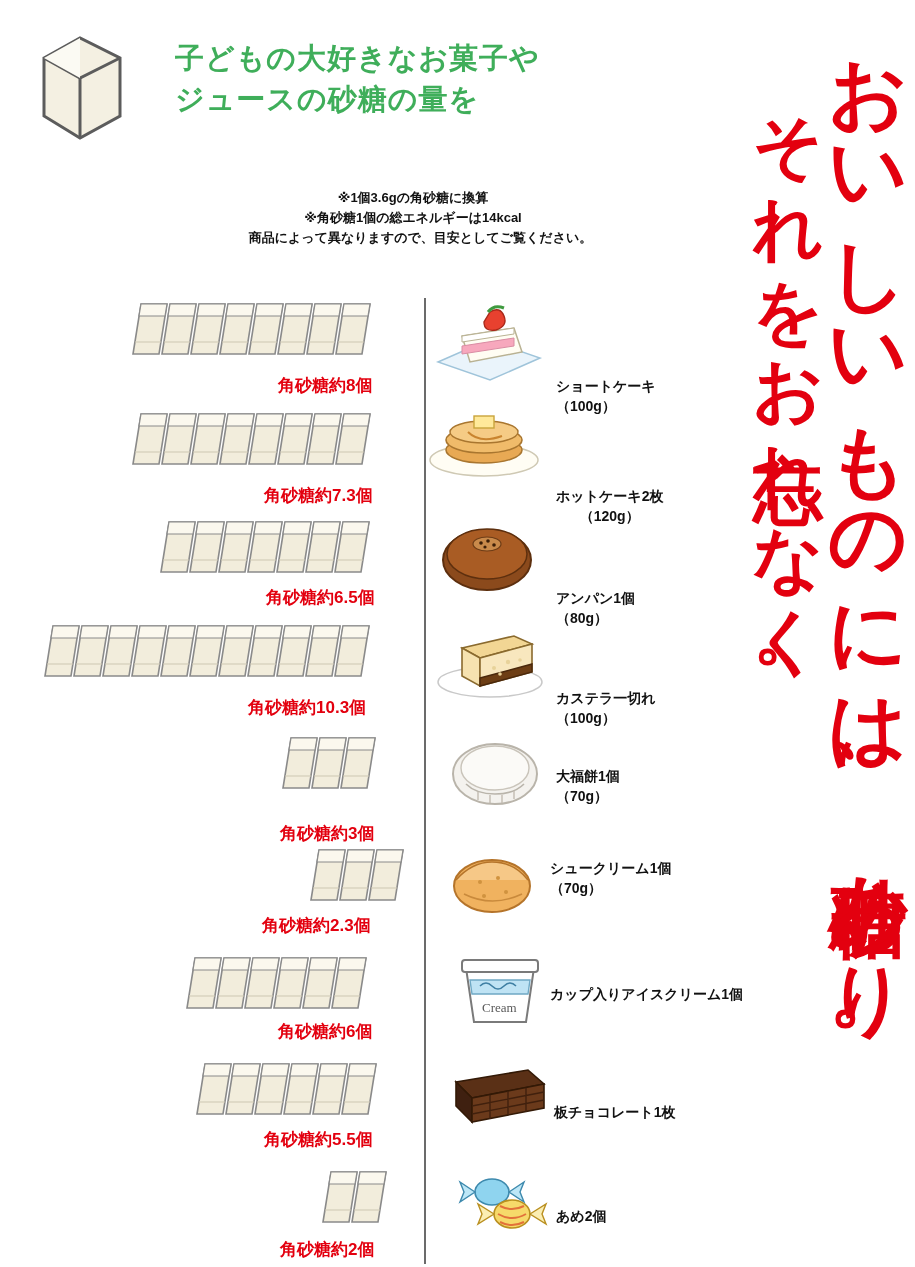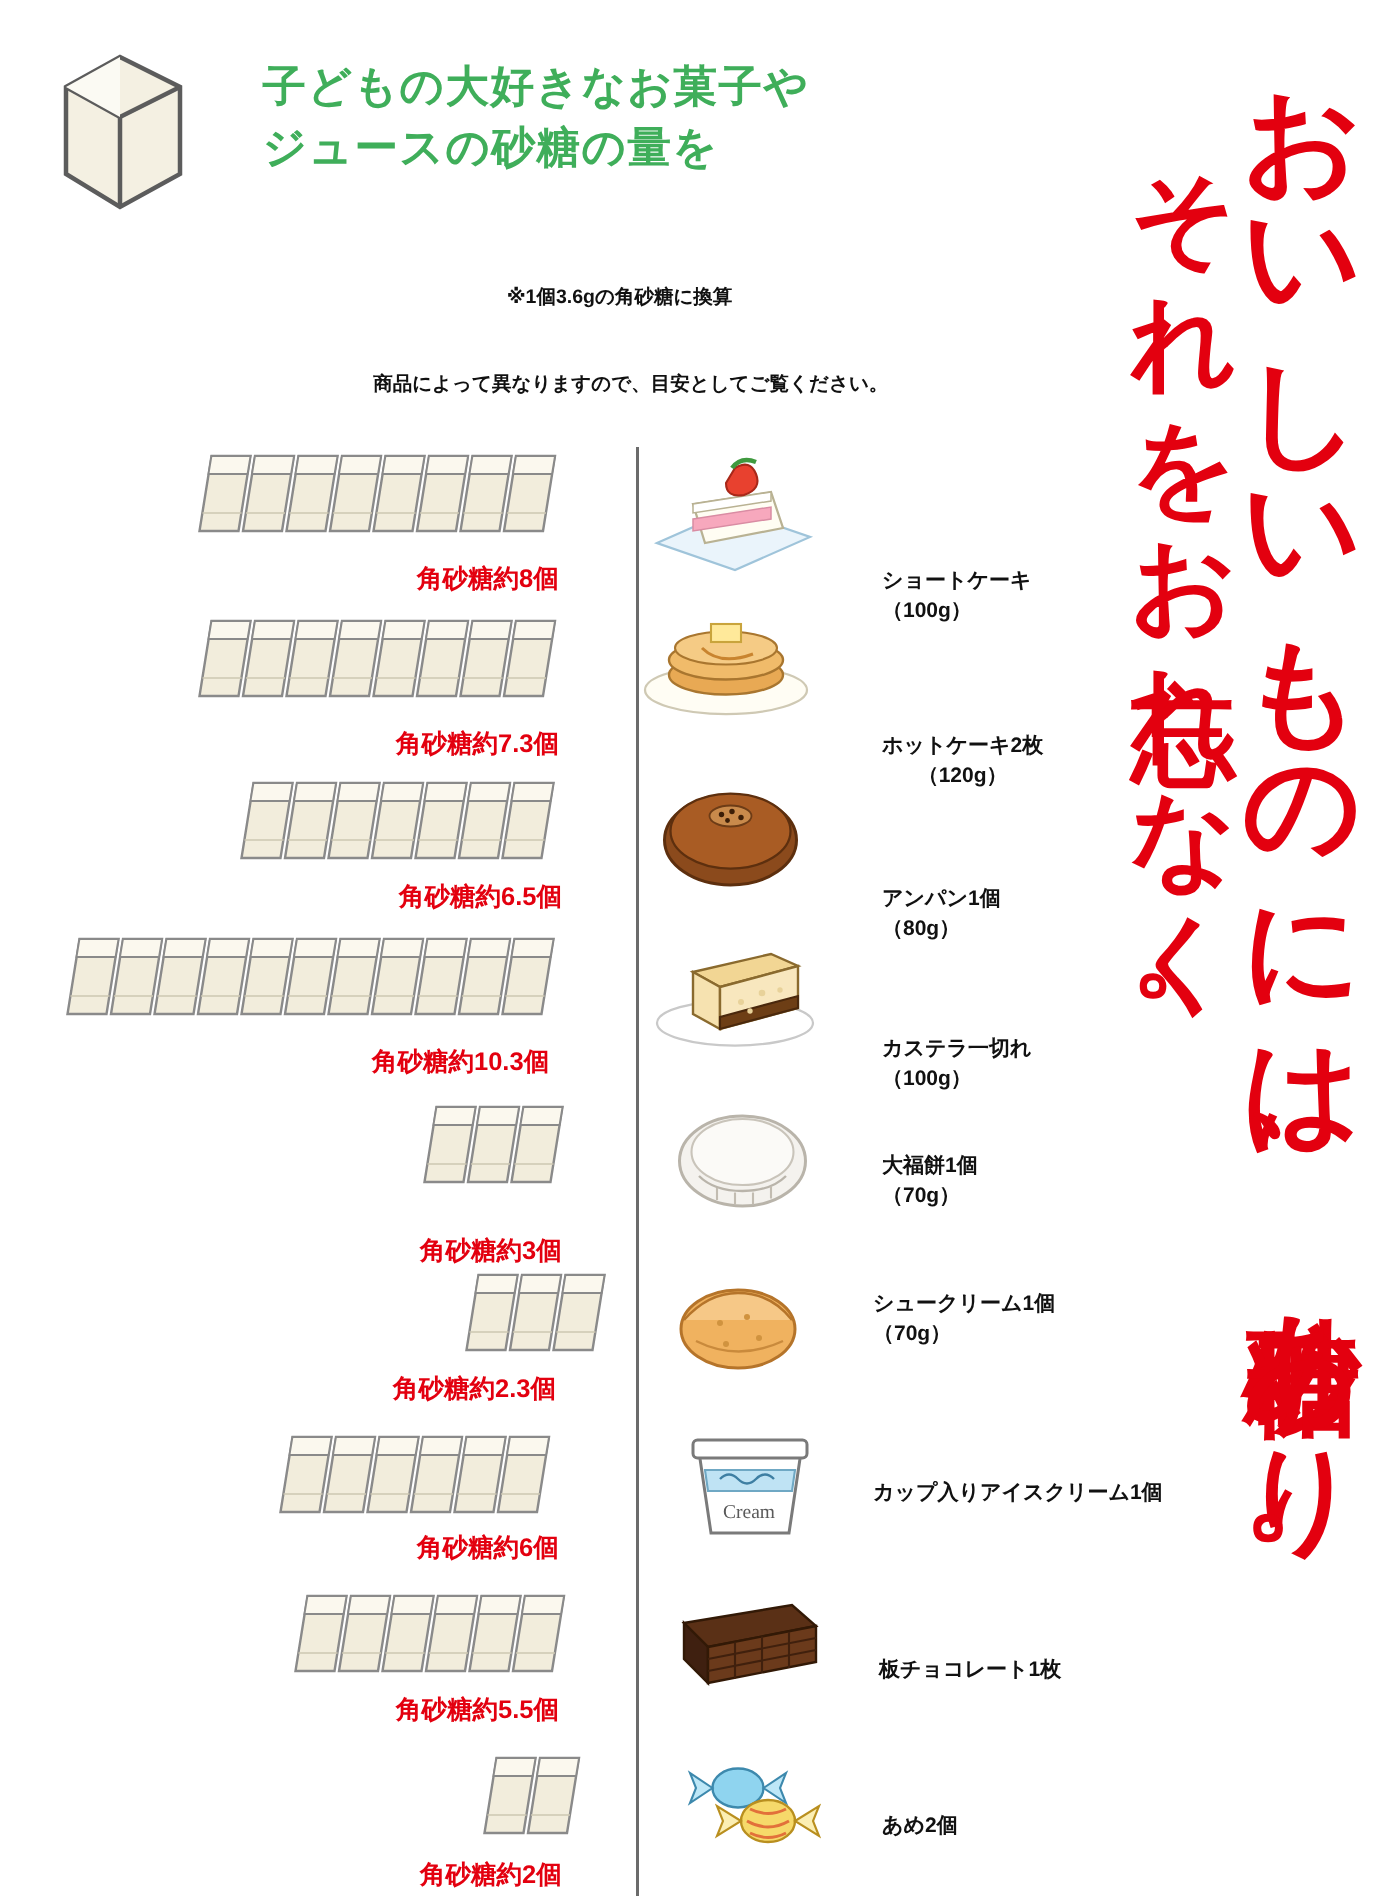--- a/index.html
+++ b/index.html
@@ -14,21 +14,21 @@
   
   .header{position:absolute;left:0;top:0;width:660px;height:290px;padding-left:17px;}
   .cube-logo{position:absolute;left:30px;top:28px;width:100px;height:120px;}
   .headline{position:absolute;left:175px;top:38px;width:470px;}
   .headline div{
     color:#3fae5a;font-size:29px;font-weight:bold;line-height:1.42;
     letter-spacing:1px;
   }
   .notes{position:absolute;left:178px;top:188px;width:470px;
     font-size:13px;line-height:1.55;color:#111;font-weight:bold;text-align:center;}
-  .notes .ind{padding-left:15px;margin-top:38px;}
+  .notes .ind{padding-left:15px;}
 
   
   .vtitle{
     position:absolute;right:8px;top:6px;height:1255px;width:250px;
     display:flex;flex-direction:row-reverse;justify-content:flex-start;
   }
   .vtitle .col{
     writing-mode:vertical-rl;
     color:#e3000f;
     font-weight:bold;
@@ -48,21 +48,21 @@
   }
   .cube svg{display:block;}
   .label{
     position:absolute;
     color:#e3000f;font-weight:bold;font-size:17px;
     white-space:nowrap;
   }
   .food{position:absolute;}
   .foodname{
     position:absolute;font-size:14px;font-weight:bold;color:#111;
-    line-height:1.45;white-space:nowrap;margin-left:32px;
+    line-height:1.45;white-space:nowrap;
   }
   .vline{position:absolute;left:424px;top:0;width:2px;background:#6b6b6b;}
 </style>
 </head>
 <body>
 
 <div class="header">
 
   <div class="cube-logo">
     <svg width="100" height="120" viewBox="0 0 100 120">
@@ -73,20 +73,21 @@
     </svg>
   </div>
 
   <div class="headline">
     <div>子どもの大好きなお菓子や</div>
     <div>ジュースの砂糖の量を</div>
   </div>
 
   <div class="notes">
     <div>※1個3.6gの角砂糖に換算</div>
+    <div>※角砂糖1個の総エネルギーは14kcal</div>
     <div class="ind">商品によって異なりますので、目安としてご覧ください。</div>
   </div>
 </div>
 
 <div class="vtitle">
   <div class="col c1">おいしいものには、砂糖あり。</div>
   <div class="col c2">それをお忘れなく。</div>
 </div>
 
 <div class="rows" id="rows">

